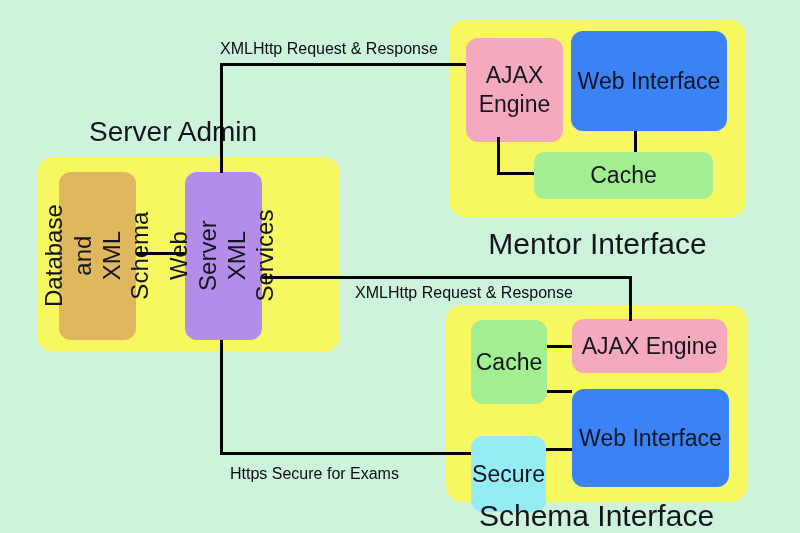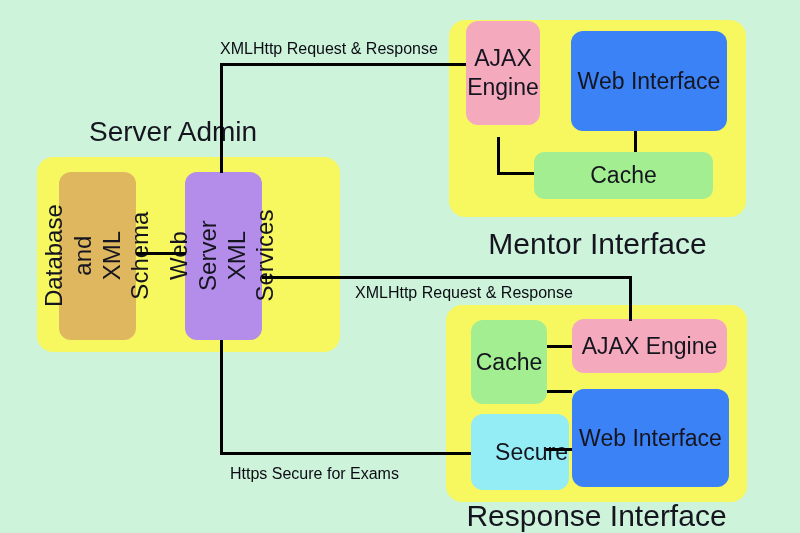--- a/index.html
+++ b/index.html
@@ -76,40 +76,40 @@
 XML Schema</div>
   </div>
 
   <div class="node node-ws" style="left:185px; top:172px; width:77px; height:168px;">
     <div class="vtext">Web Server
 XML Services</div>
   </div>
 
   <div class="group" style="left:449px; top:20px; width:297px; height:197px;"></div>
 
-  <div class="node node-pink multiline" style="left:466px; top:21px; width:74px; height:104px;">AJAX
+  <div class="node node-pink multiline" style="left:466px; top:38px; width:97px; height:104px;">AJAX
 Engine</div>
 
   <div class="node node-peri" style="left:571px; top:31px; width:156px; height:100px;">Web Interface</div>
 
   <div class="node node-green" style="left:534px; top:152px; width:179px; height:47px; border-radius:10px;">Cache</div>
 
   <div class="section-label centered" style="left:449px; top:227px; width:297px;">Mentor Interface</div>
 
   <div class="group" style="left:446px; top:305px; width:301px; height:197px;"></div>
 
   <div class="node node-green" style="left:471px; top:320px; width:76px; height:84px;">Cache</div>
 
   <div class="node node-pink" style="left:572px; top:319px; width:155px; height:54px;">AJAX Engine</div>
 
   <div class="node node-peri" style="left:572px; top:389px; width:157px; height:98px;">Web Interface</div>
 
-  <div class="node node-cyan" style="left:471px; top:414px; width:75px; height:76px;padding-left:23px;">Secure</div>
+  <div class="node node-cyan" style="left:471px; top:436px; width:75px; height:76px;">Secure</div>
 
-  <div class="section-label centered" style="left:446px; top:499px; width:301px;">Response Interface</div>
+  <div class="section-label centered" style="left:446px; top:499px; width:301px;">Schema Interface</div>
 
   <div class="conn" style="left:136px; top:252px; width:50px; height:3px;"></div>
 
   <div class="conn" style="left:220px; top:63px; width:3px; height:110px;"></div>
   <div class="conn" style="left:220px; top:63px; width:246px; height:3px;"></div>
 
   <div class="conn" style="left:262px; top:276px; width:370px; height:3px;"></div>
   <div class="conn" style="left:629px; top:276px; width:3px; height:45px;"></div>
 
   <div class="conn" style="left:220px; top:340px; width:3px; height:115px;"></div>

